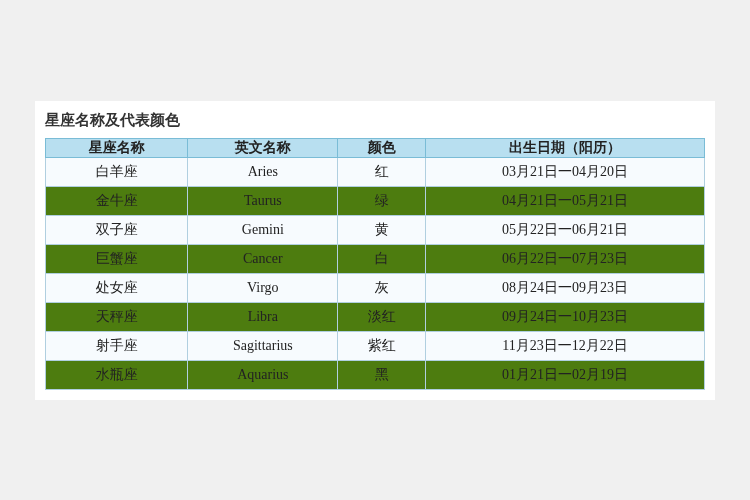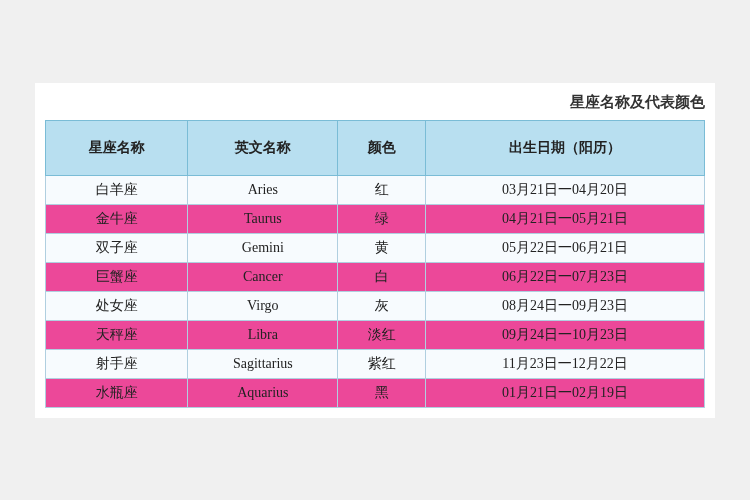--- a/index.html
+++ b/index.html
@@ -12,44 +12,44 @@
       justify-content: center;
       font-family: 'SimSun', '宋体', serif;
       font-size: 14px;
     }
     .container {
       background: #fff;
       width: 680px;
       padding: 10px;
     }
     .title {
-      text-align: right;
+      text-align: left;
       font-size: 15px;
       color: #333;
       margin-bottom: 8px;
       font-weight: bold;
     }
     table {
       width: 100%;
       border-collapse: collapse;
     }
     thead tr th {
       background: #b8dff0;
       border: 1px solid #7abcd6;
-      padding: 18px 8px;
+      padding: 0 8px;
       text-align: center;
       font-weight: bold;
       color: #222;
     }
     tbody tr td {
       border: 1px solid #b0cfe0;
       padding: 5px 8px;
       text-align: center;
       color: #222;
-      background: #ec4899;
+      background: #4d7c0f;
     }
     tbody tr:nth-child(odd) td {
       background: #f7fbfe;
     }
   </style>
 </head>
 <body>
 
 <div class="container">
   <div class="title">星座名称及代表颜色</div>

